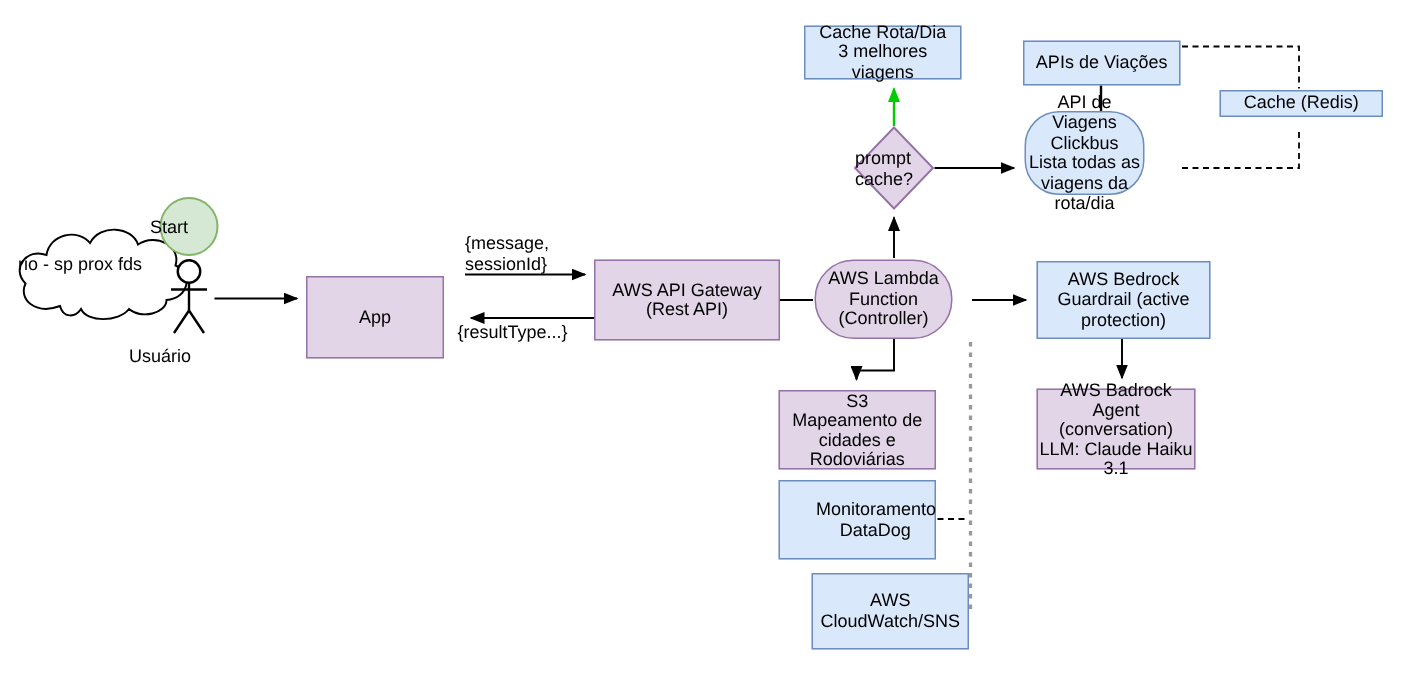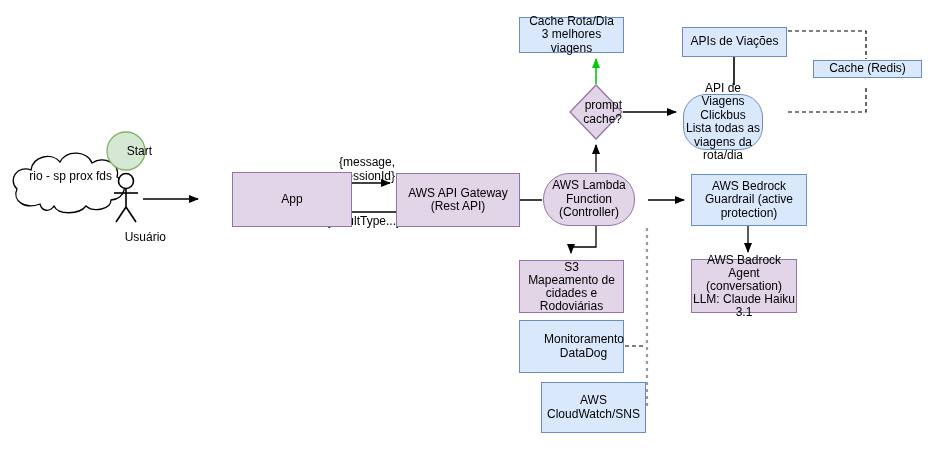--- a/index.html
+++ b/index.html
@@ -29,21 +29,21 @@
   .node.purple { background: #E1D5E7; border: 1px solid #9673A6; }
   .node.blue   { background: #DAE8FC; border: 1px solid #6C8EBF; }
   .node-label {
     white-space: pre-line;
     line-height: 13.5px;
     display: block;
     width: 100%;
   }
   .free-label {
     position: absolute;
-    text-align: right;
+    text-align: left;
     white-space: pre-line;
     line-height: 13.5px;
   }
 </style>
 </head>
 <body>
 
 <div class="canvas">
 
   <svg class="layer" width="936" height="462" viewBox="0 0 936 462">
@@ -113,45 +113,45 @@
   <div class="free-label" style="left:86px; top:231px; width:80px;">Usuário</div>
 
   <div class="free-label" style="left:570px; top:99px; width:52px;">prompt
 cache?</div>
 
   <div class="free-label" style="left:310px; top:156px; width:85px;">{message,
 sessionId}</div>
 
   <div class="free-label" style="left:305px; top:215px; width:95px;">{resultType...}</div>
 
-  <div class="node purple" style="left:204px; top:172px; width:120px; height:55px;margin-left:28px;">
+  <div class="node purple" style="left:204px; top:184px; width:92px; height:55px;">
     <span class="node-label">App</span>
   </div>
 
   <div class="node purple" style="left:396px; top:173px; width:124px; height:54px;">
     <span class="node-label">AWS API Gateway
 (Rest API)</span>
   </div>
 
   <div class="node purple" style="left:543px; top:173px; width:92px; height:53px;border-radius:26px;">
     <span class="node-label">AWS Lambda
 Function
 (Controller)</span>
   </div>
 
-  <div class="node blue" style="left:519px; top:17px; width:105px; height:36px;">
+  <div class="node blue" style="left:536px; top:17px; width:105px; height:36px;">
     <span class="node-label">Cache Rota/Dia
 3 melhores viagens</span>
   </div>
 
   <div class="node blue" style="left:682px; top:27px; width:105px; height:30px;">
     <span class="node-label">APIs de Viações</span>
   </div>
 
-  <div class="node blue" style="left:683px; top:94px; width:80px; height:56px;border-radius:23px;">
+  <div class="node blue" style="left:683px; top:74px; width:80px; height:56px;border-radius:23px;">
     <span class="node-label">API de Viagens
 Clickbus
 Lista todas as
 viagens da rota/dia</span>
   </div>
 
   <div class="node blue" style="left:813px; top:60px; width:109px; height:18px;">
     <span class="node-label">Cache (Redis)</span>
   </div>
 

